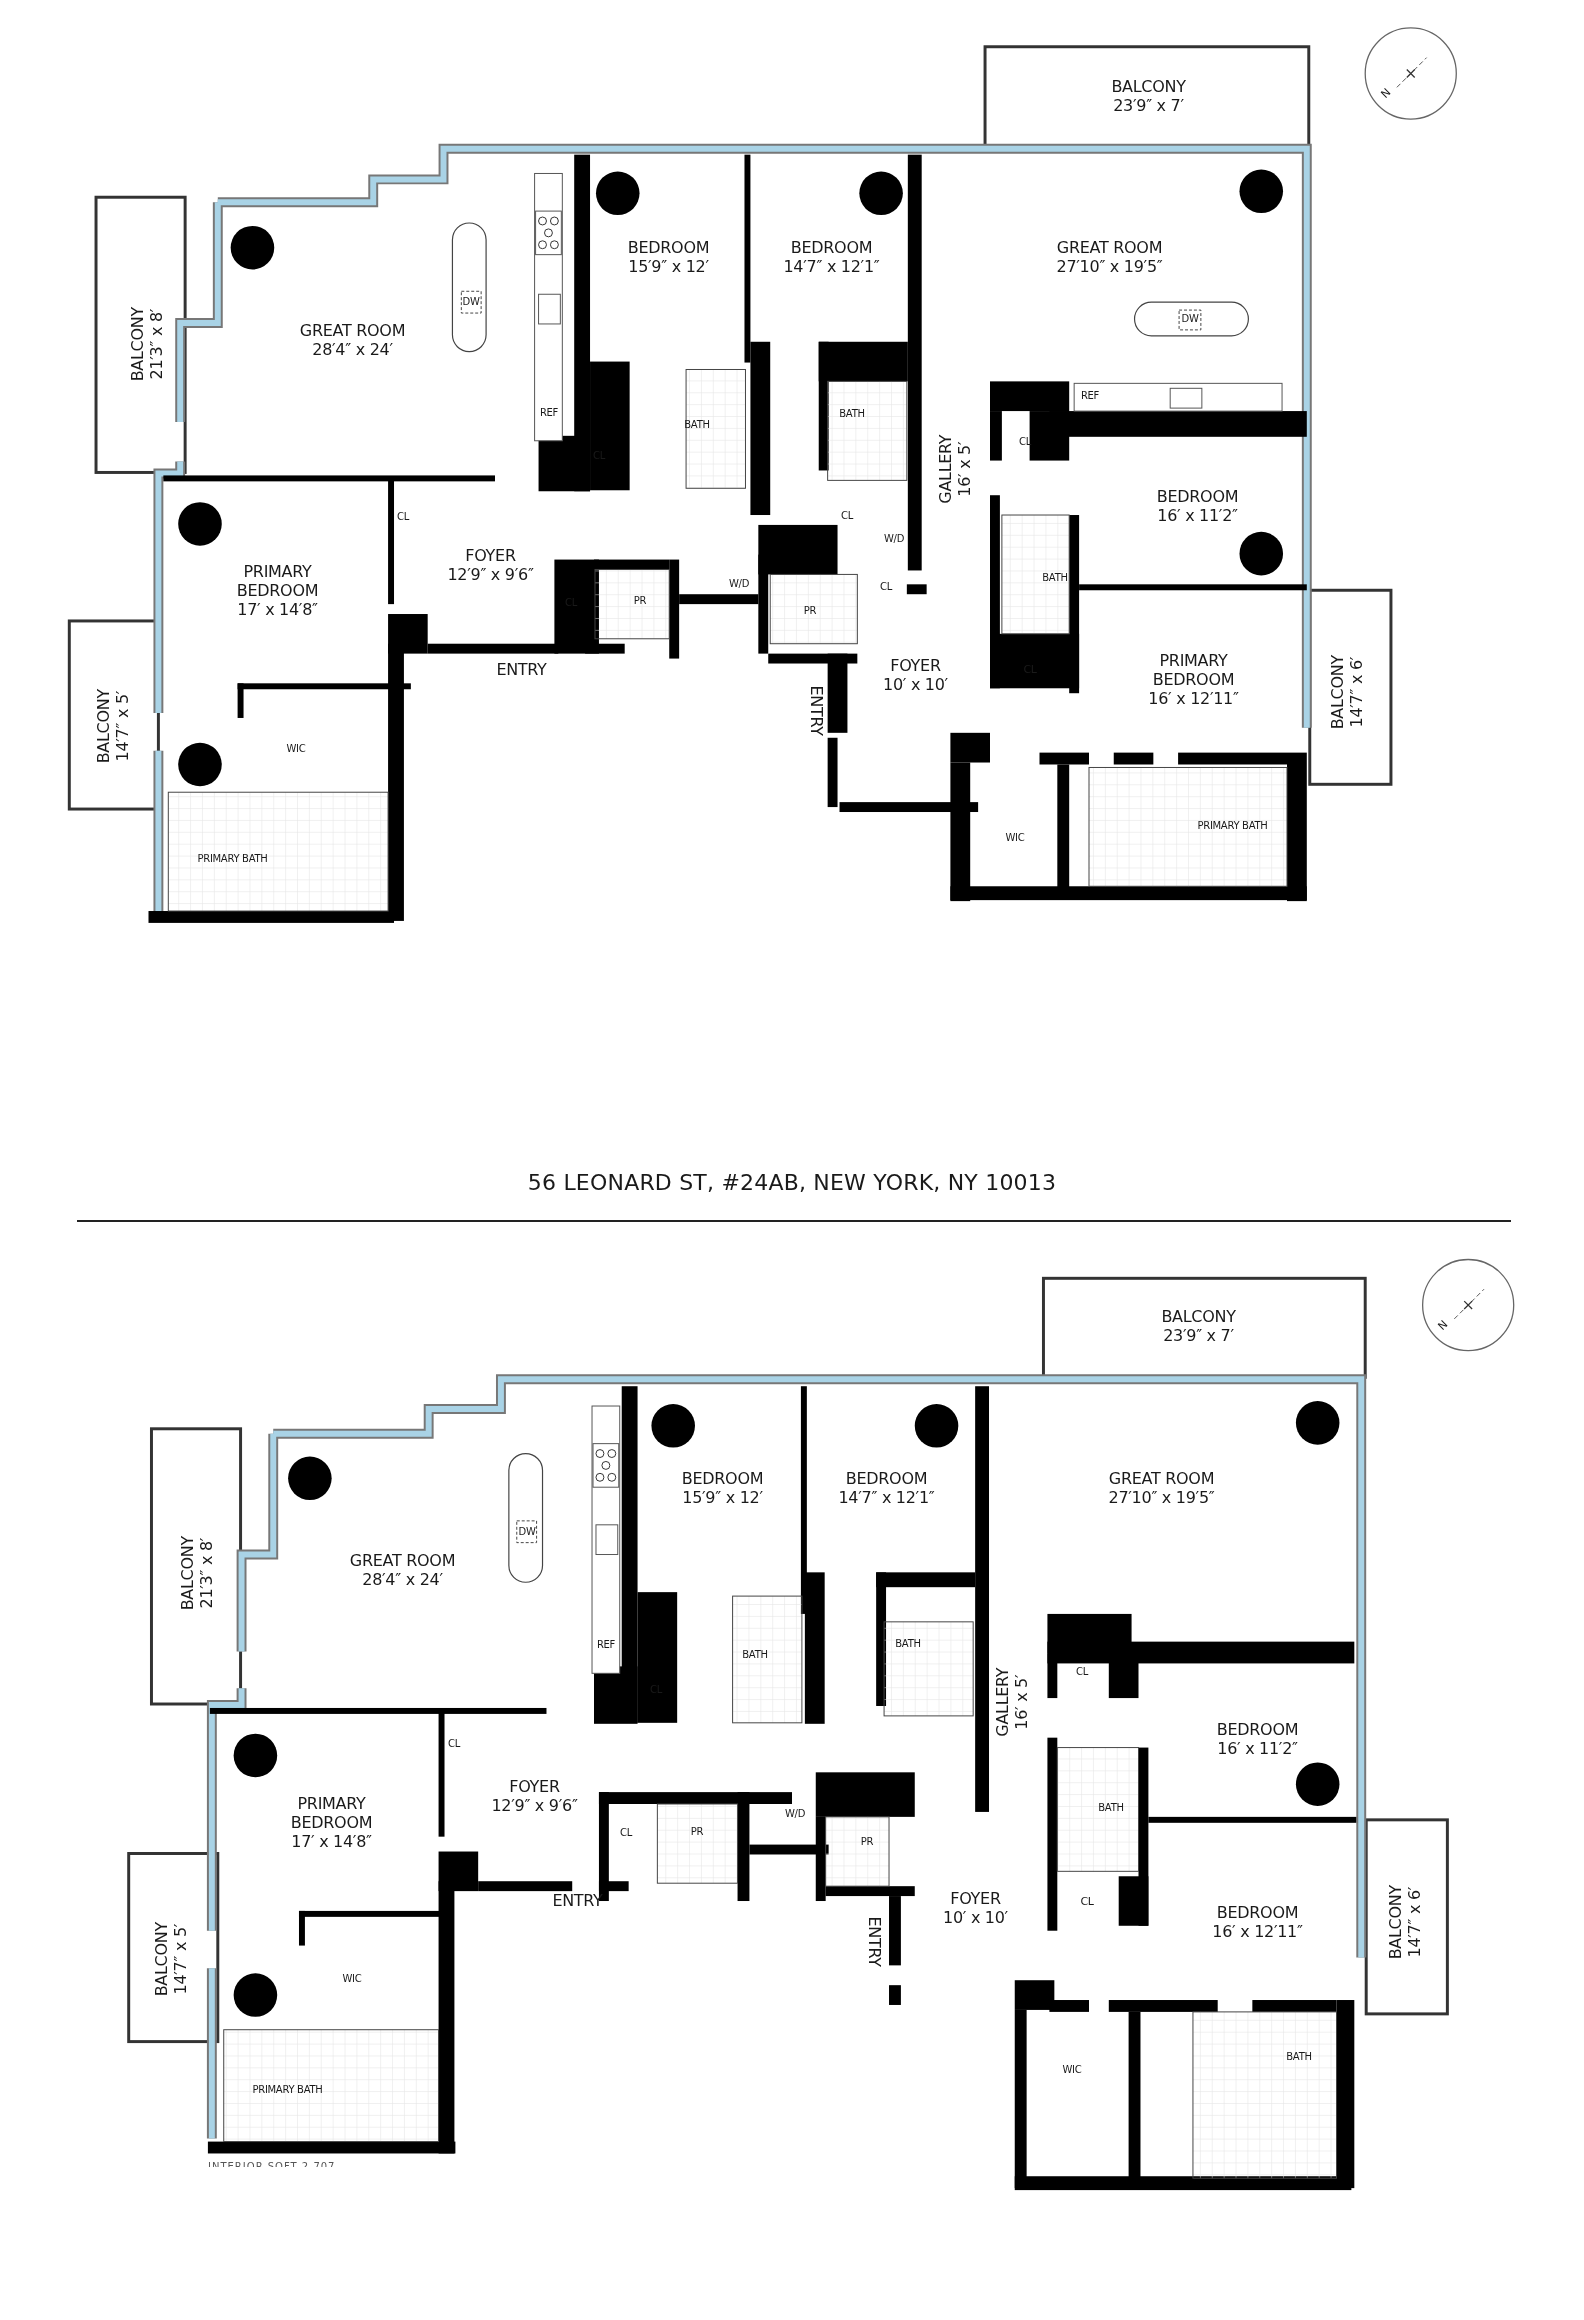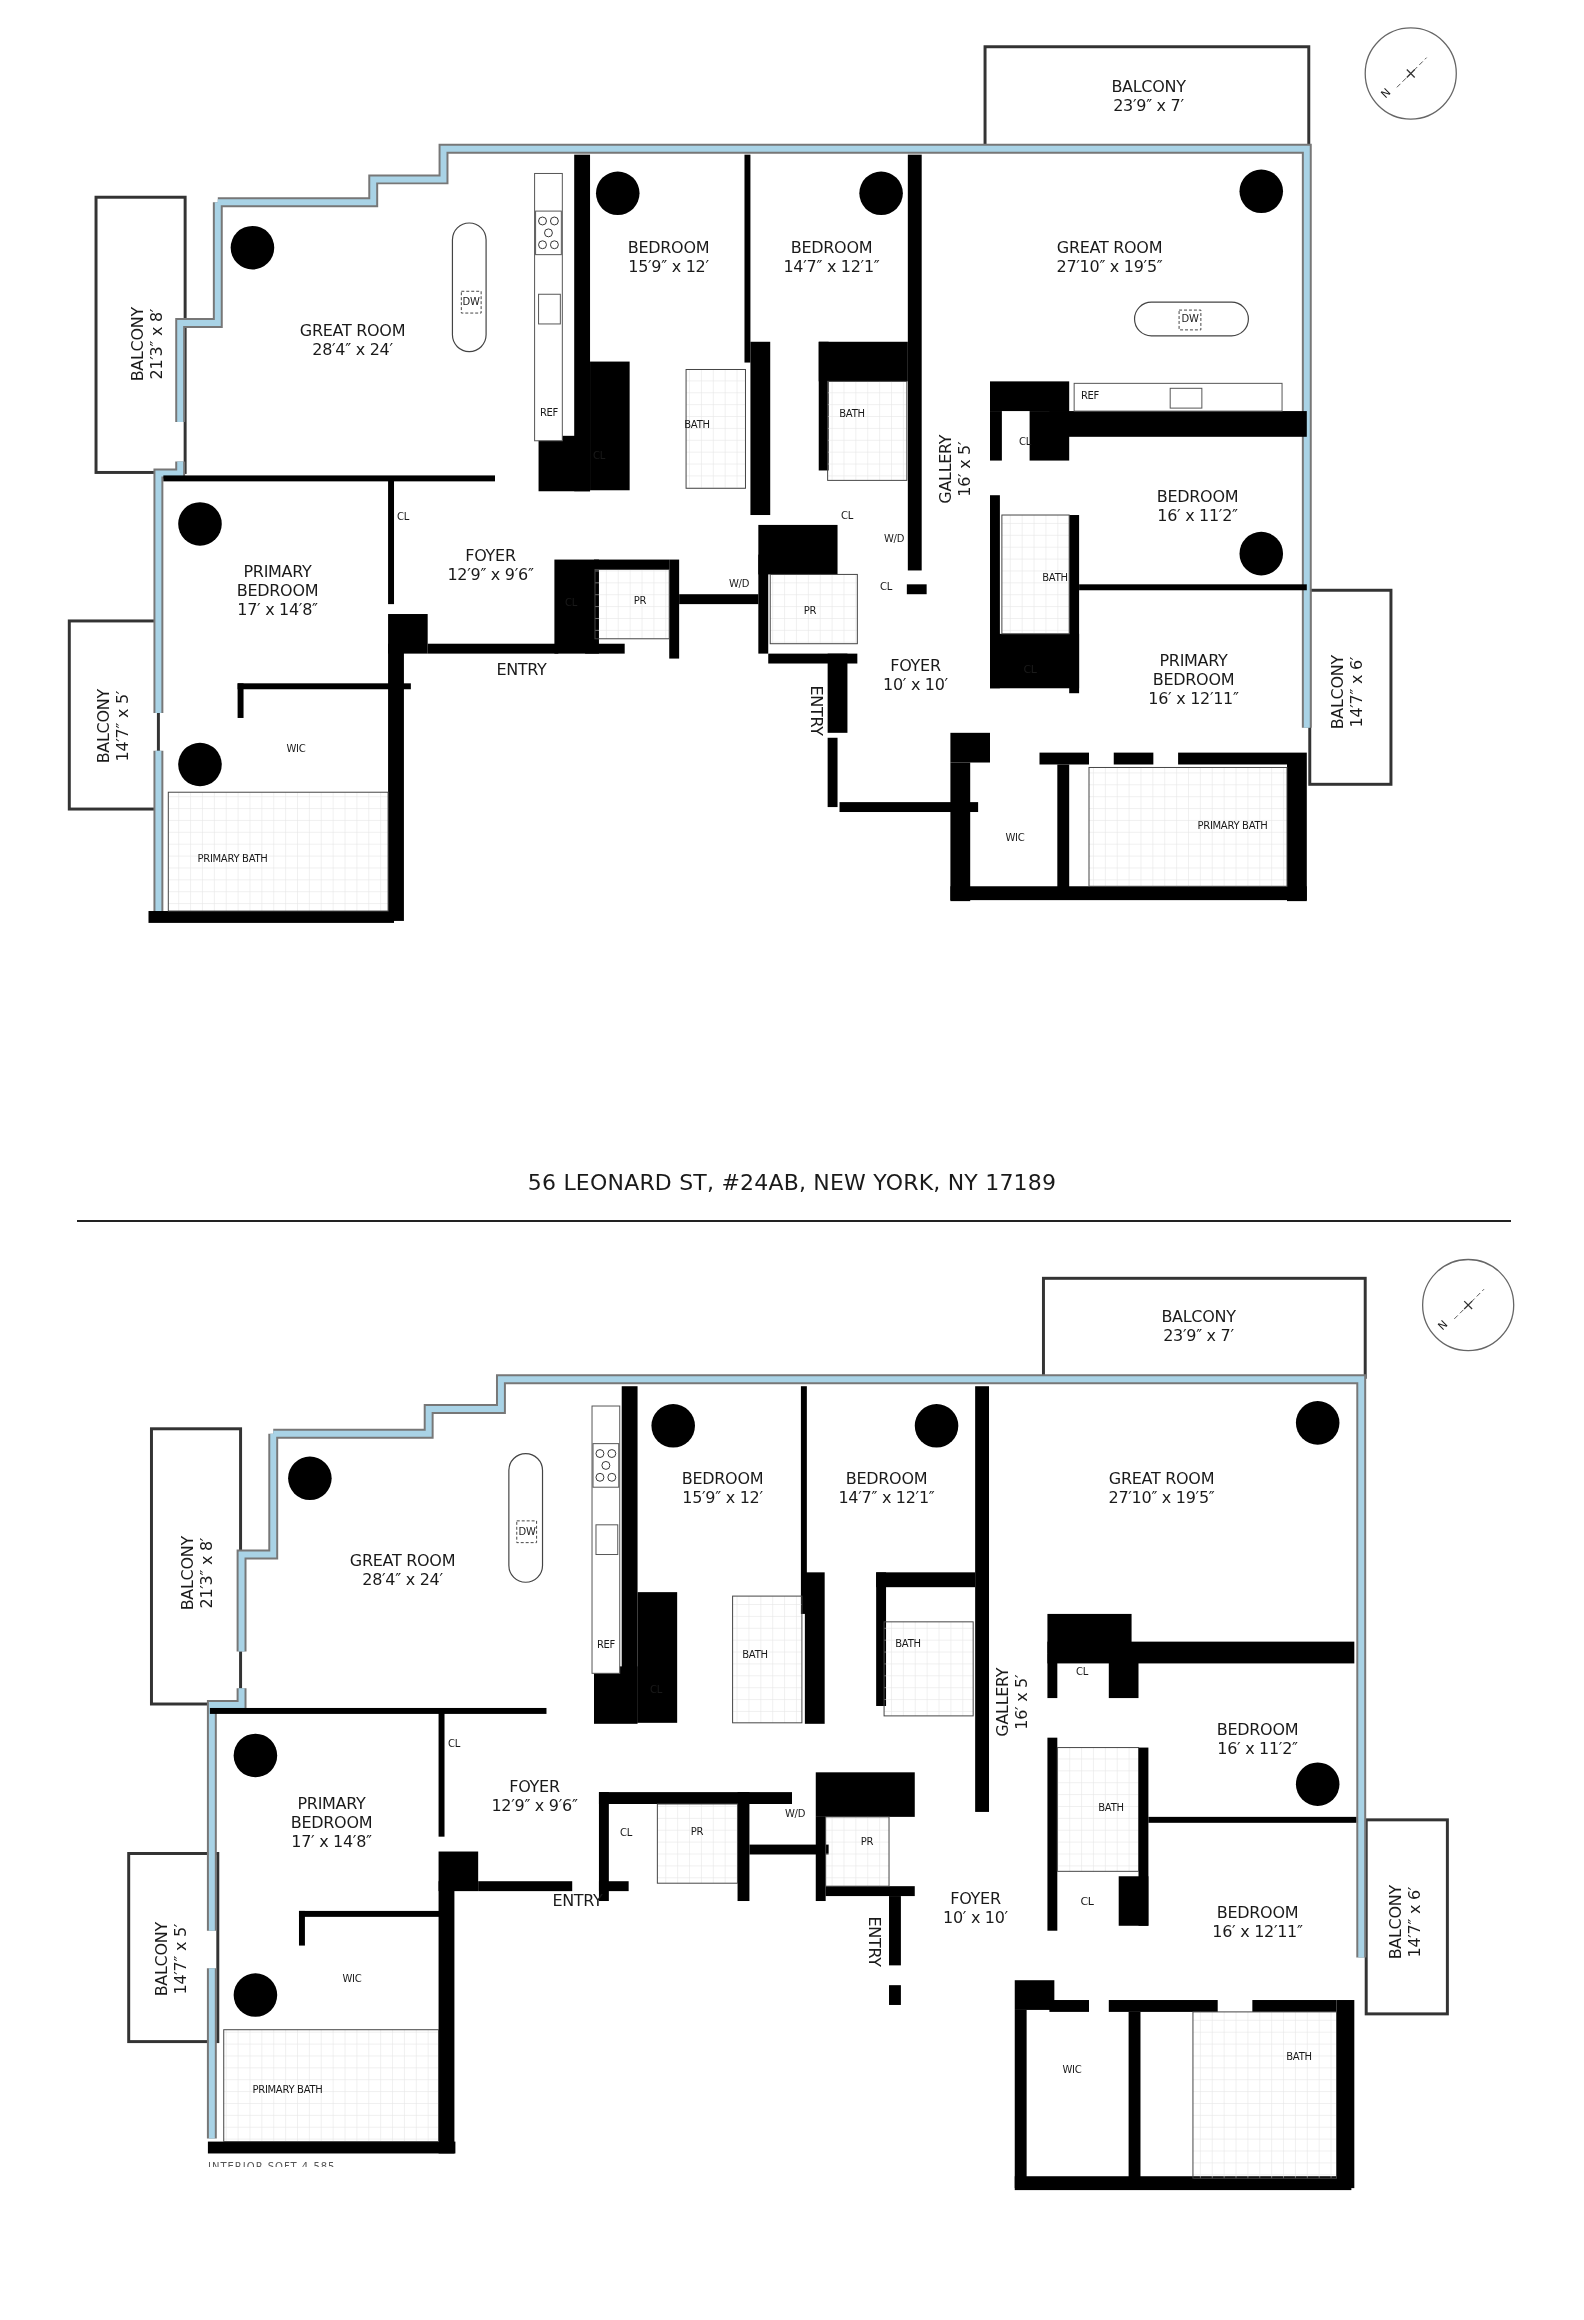--- a/index.html
+++ b/index.html
@@ -322,21 +322,21 @@
   </div>
   <div class="lbl room" style="left:782px;top:701px;width:69px;transform:rotate(90deg);">ENTRY</div>
   <div class="lbl room vert" style="left:1303px;top:673px;width:89px;">
     <div>BALCONY</div>
     <div>14′7″ x 6′</div>
   </div>
   <div class="lbl tiny" style="left:1000px;top:832px;width:30px;">WIC</div>
   <div class="lbl tiny" style="left:1178px;top:820px;width:109px;">PRIMARY BATH</div>
 </div>
 
-<div class="title">56 LEONARD ST, #24AB, NEW YORK, NY 17189</div>
+<div class="title">56 LEONARD ST, #24AB, NEW YORK, NY 10013</div>
 <div class="rule"></div>
 
 <div>
   <div class="lbl room vert" style="left:153px;top:1554px;width:89px;">
     <div>BALCONY</div>
     <div>21′3″ x 8′</div>
   </div>
   <div class="lbl room" style="left:343px;top:1551px;width:119px;">
     <div>GREAT ROOM</div>
     <div>28′4″ x 24′</div>
@@ -407,14 +407,14 @@
   </div>
   <div class="lbl room" style="left:840px;top:1932px;width:69px;transform:rotate(90deg);">ENTRY</div>
   <div class="lbl room vert" style="left:1361px;top:1903px;width:89px;">
     <div>BALCONY</div>
     <div>14′7″ x 6′</div>
   </div>
   <div class="lbl tiny" style="left:1057px;top:2064px;width:30px;">WIC</div>
   <div class="lbl tiny" style="left:1284px;top:2051px;width:30px;">BATH</div>
 </div>
 
-<div class="cutoff">INTERIOR SQFT 4,585</div>
+<div class="cutoff">INTERIOR SQFT 2,707</div>
 
 
 </body></html>

